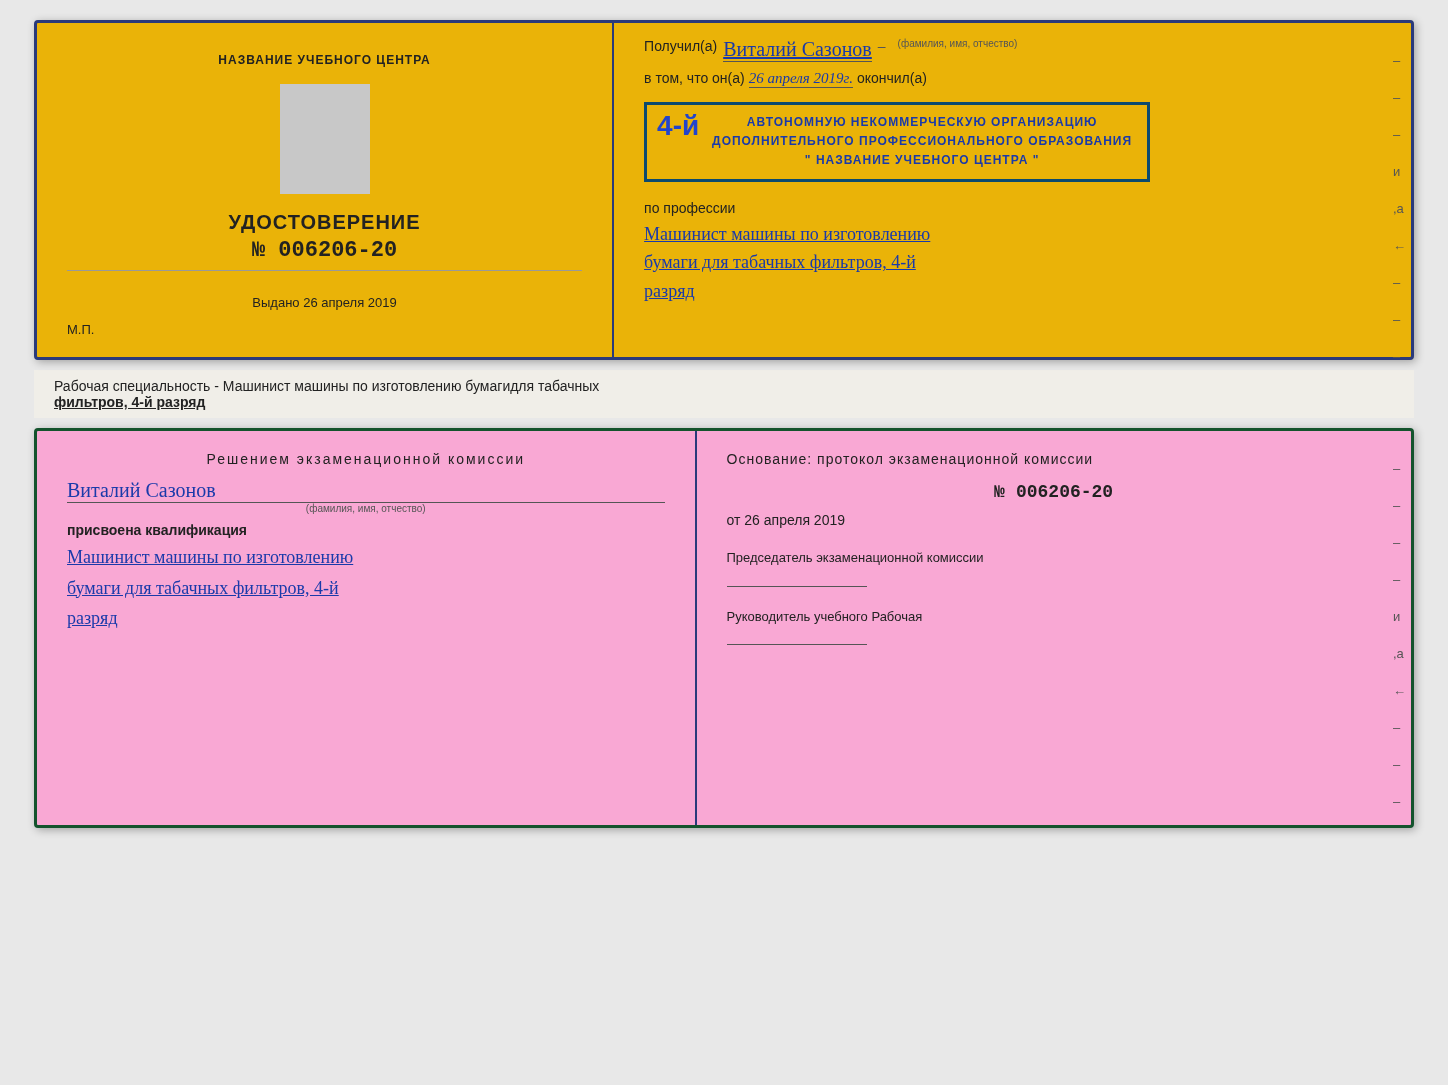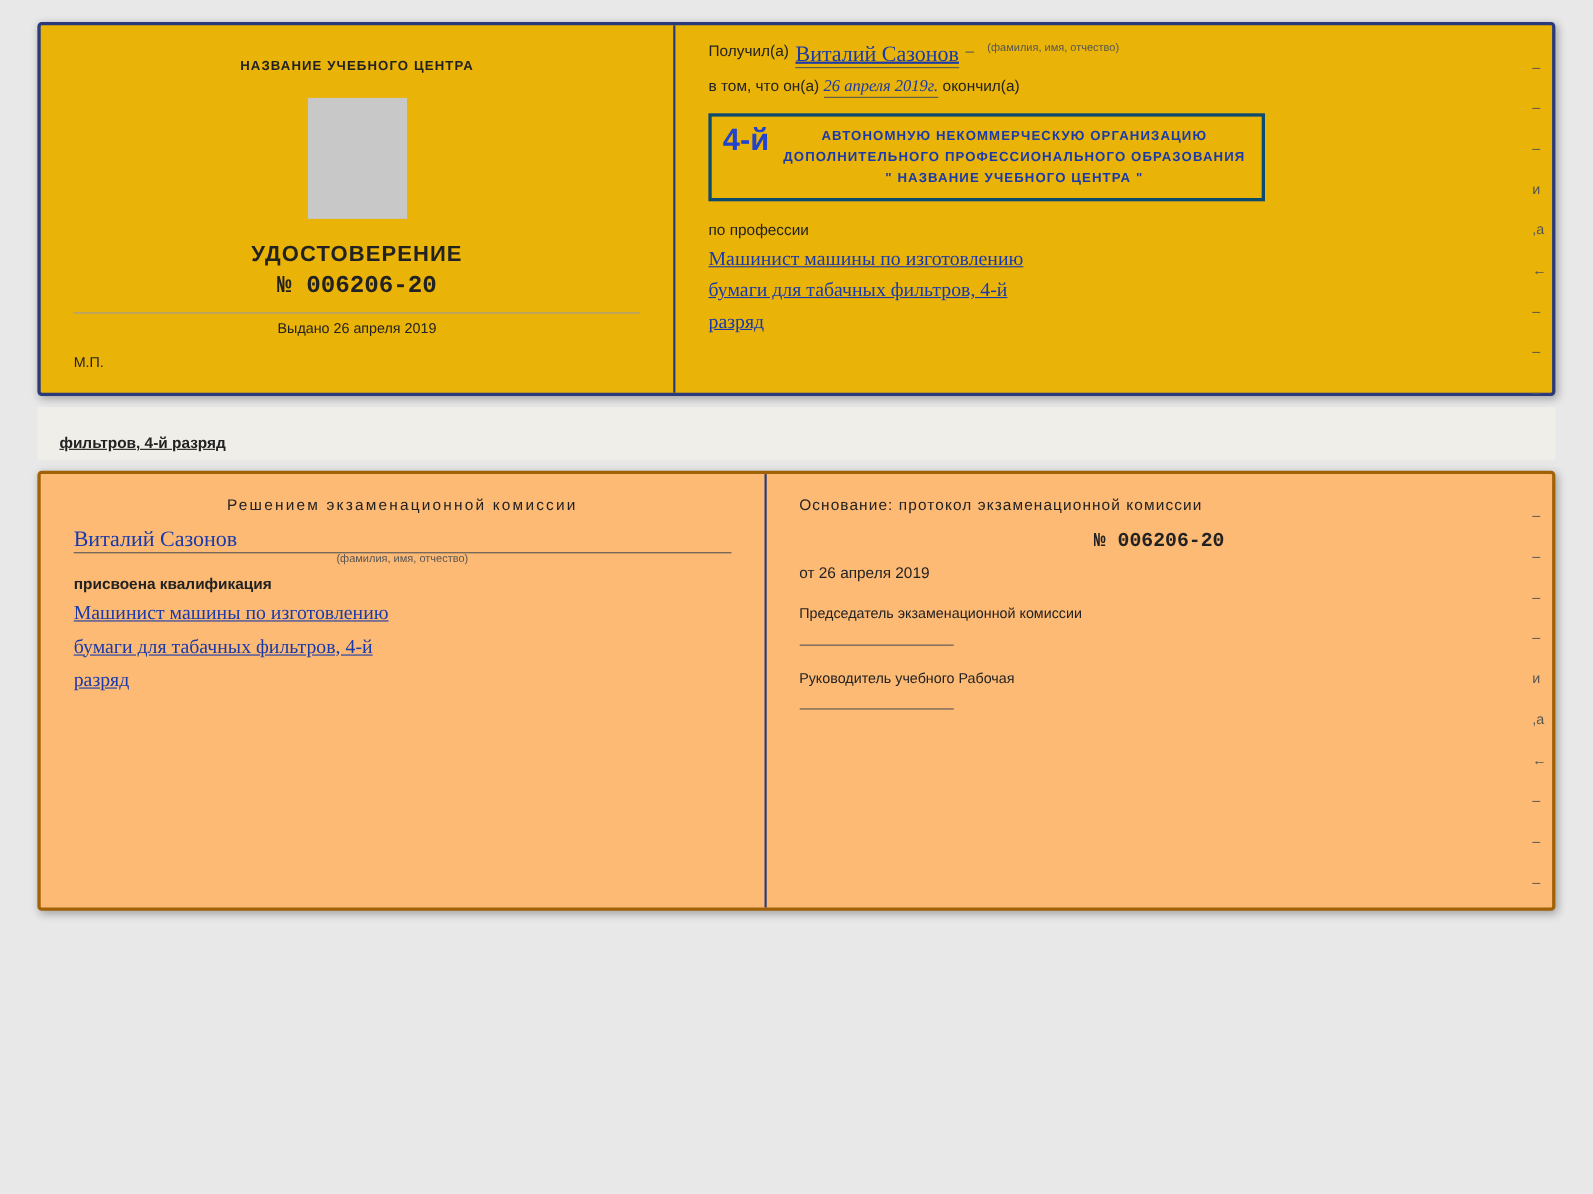--- a/index.html
+++ b/index.html
@@ -82,21 +82,21 @@
       font-family: 'Courier New', monospace;
       color: #222;
       font-weight: bold;
       margin-top: 4px;
     }
 
     .vydano-line {
       font-size: 13px;
       color: #222;
       border-top: 1px solid #999;
-      padding-top: 6px;
+      padding-top: 24px;
       width: 100%;
       text-align: center;
     }
 
     .mp-label {
       font-size: 13px;
       color: #222;
       align-self: flex-start;
       margin-top: 5px;
     }
@@ -220,22 +220,22 @@
     }
 
     .specialty-underlined {
       text-decoration: underline;
       font-weight: bold;
     }
 
     
     .certificate-bottom {
       display: flex;
-      background: #fdba74;
-      border: 3px solid #a16207;
+      background: #f9a8d4;
+      border: 3px solid #14532d;
       border-radius: 4px;
       min-height: 400px;
       box-shadow: 2px 2px 8px rgba(0,0,0,0.3);
     }
 
     .bottom-left {
       width: 48%;
       border-right: 2px solid #2a3a7a;
       padding: 20px 30px;
     }
@@ -413,21 +413,21 @@
         <span>,а</span>
         <span>←</span>
         <span>–</span>
         <span>–</span>
         <span>–</span>
       </div>
     </div>
   </div>
 
   <div class="specialty-text">
-    <br>
+    <span>Рабочая специальность - Машинист машины по изготовлению бумагидля табачных</span><br>
     <span class="specialty-underlined">фильтров, 4-й разряд</span>
   </div>
 
   <div class="certificate-bottom">
 
     <div class="bottom-left">
       <div class="reshenie-title">Решением экзаменационной комиссии</div>
 
       <div class="bl-name-block">
         <span class="bl-name-handwritten">Виталий Сазонов</span>

